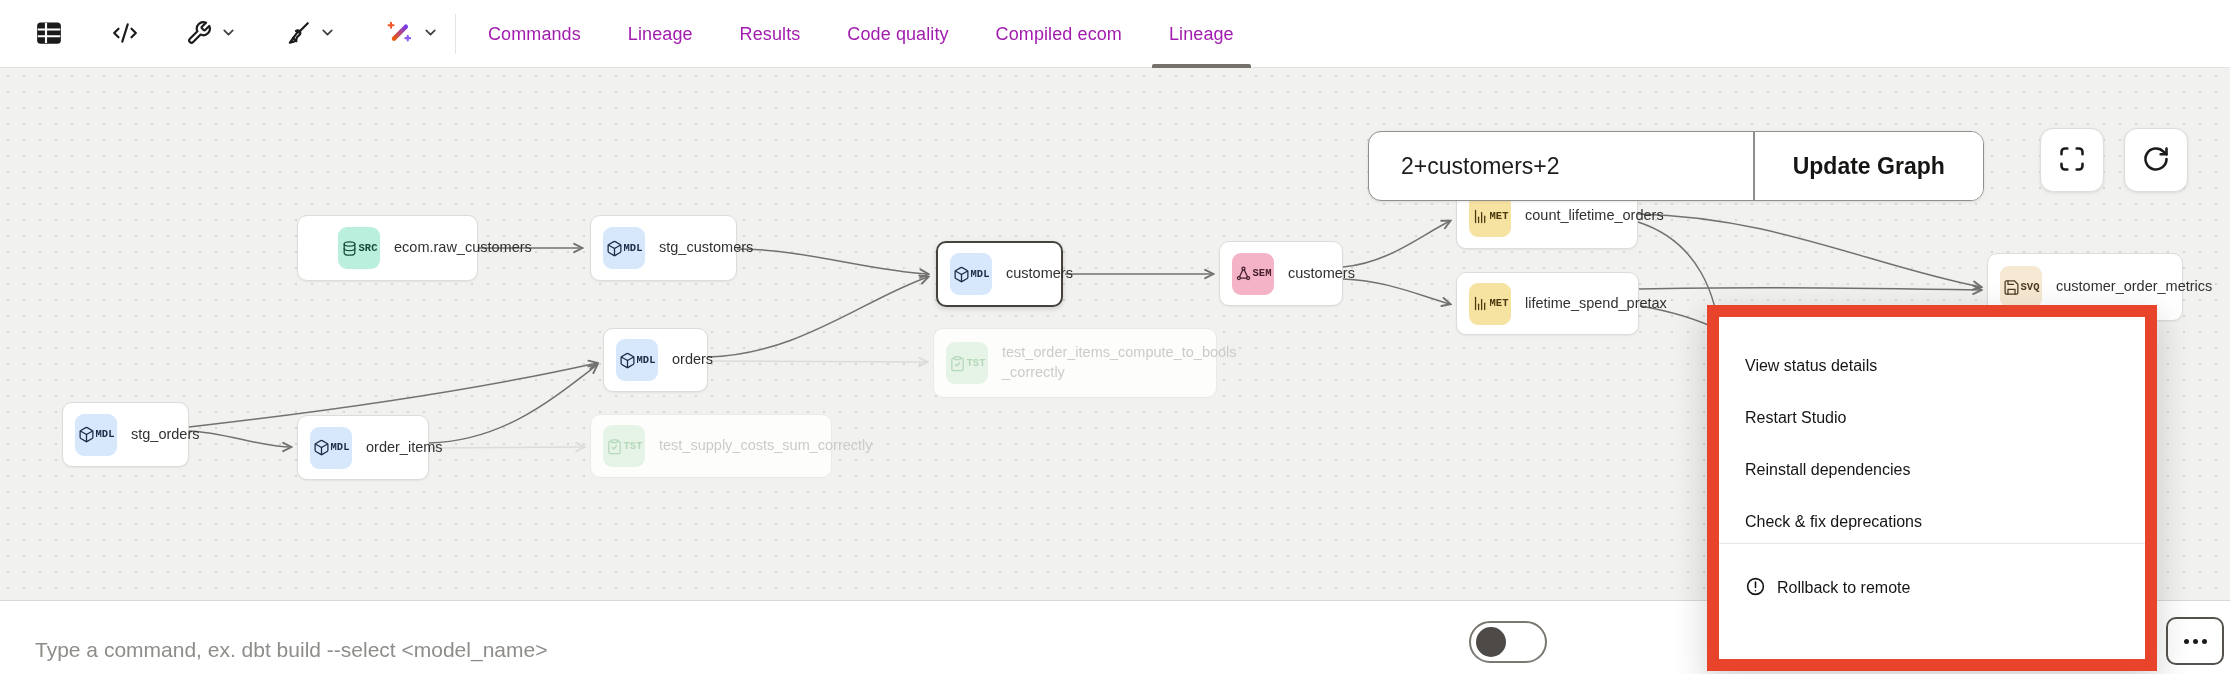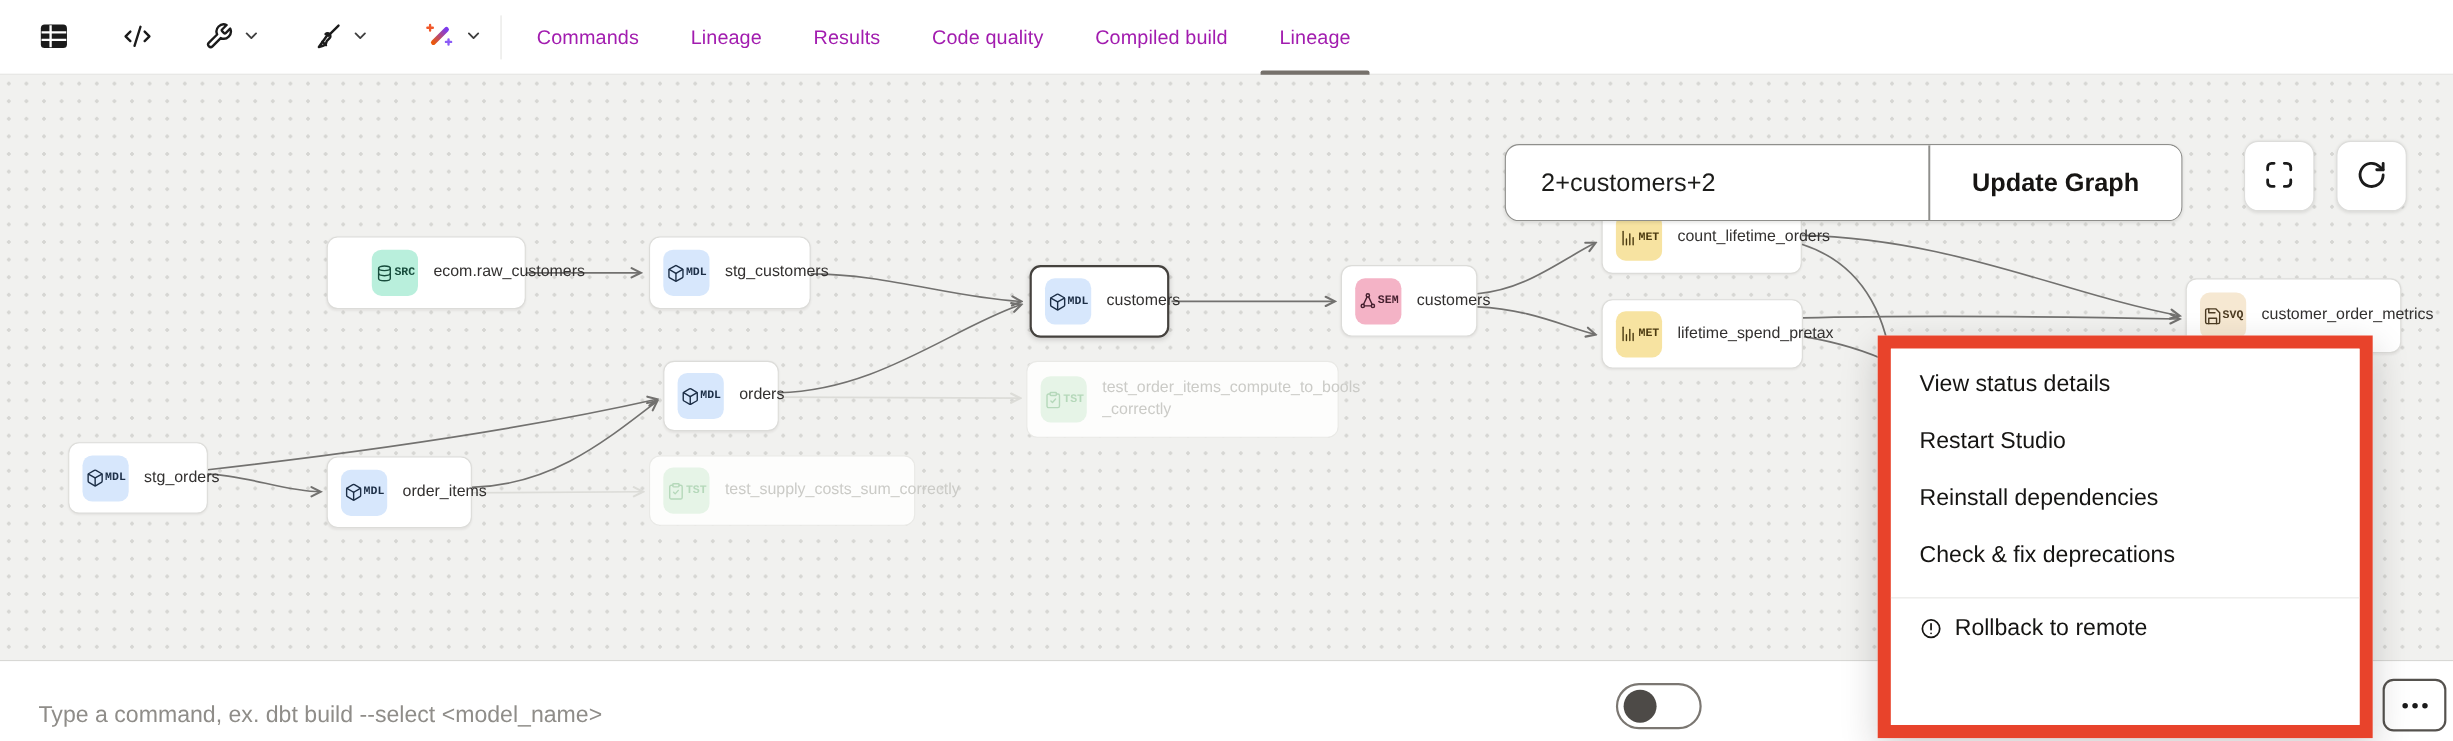--- a/index.html
+++ b/index.html
@@ -60,22 +60,22 @@
   .node.svq .badge { background:var(--badge-svq-bg); color:var(--badge-svq-fg); }
   .node.tst .badge { background:var(--badge-tst-bg); color:var(--badge-tst-fg); }
   .node.faded { border-color:#e9e9e6; box-shadow:none; background:#fdfdfc; }
   .node.faded .nname { color:#cbcbc7; font-weight:400; }
 
   
   .menu-highlight { position:absolute; left:1707px; top:305px; width:450px; height:366px;
     border:12px solid var(--accent-red,#e8432b); background:#fff; z-index:40;
     box-shadow:0 12px 32px rgba(28,25,23,.20); }
   .menu { width:100%; height:100%; background:#fff; padding-top:6px; }
-  .menu-item { display:flex; align-items:center; height:52px; padding-left:26px; gap:11px;
-    font-size:21px; font-weight:500; color:#161513; cursor:pointer; }
+  .menu-item { display:flex; align-items:flex-end; height:52px; padding-left:26px; gap:11px;
+    font-size:16px; font-weight:500; color:#161513; cursor:pointer; }
   .menu-item .mi-icon { display:flex; align-items:center; }
   .menu-item .mi-icon svg { width:21px; height:21px; }
   .menu-sep { height:1px; background:#e7e7e4; margin:12px 0 1px 0; border:none; }
 
   
   .bottombar { position:absolute; left:0; top:600px; width:2230px; height:74px; background:#fff;
     border-top:1px solid #d8d8d5; z-index:20; }
   .command-input { position:absolute; left:35px; top:12px; height:74px; width:1300px; border:none; outline:none;
     background:transparent; font-family:"Liberation Sans",sans-serif; font-size:21px; color:#343230; }
   .command-input::placeholder { color:#8f8d89; opacity:1; }
@@ -337,21 +337,21 @@
               <path d="m6 9 6 6 6-6"></path>
             </svg></span>
         </button>
       </div>
     <div class="toolbar-divider"></div>
     <nav class="tabs" id="tabs">
         <div class="tab">Commands</div>
         <div class="tab">Lineage</div>
         <div class="tab">Results</div>
         <div class="tab">Code quality</div>
-        <div class="tab">Compiled build</div>
+        <div class="tab">Compiled ecom</div>
         <div class="tab active">Lineage</div>
       </nav>
   </header>
 
   <div class="selector-box">
     <input class="selector-input" value="2+customers+2" style="">
     <div class="selector-divider"></div>
     <button class="update-btn">Update Graph</button>
   </div>
 

